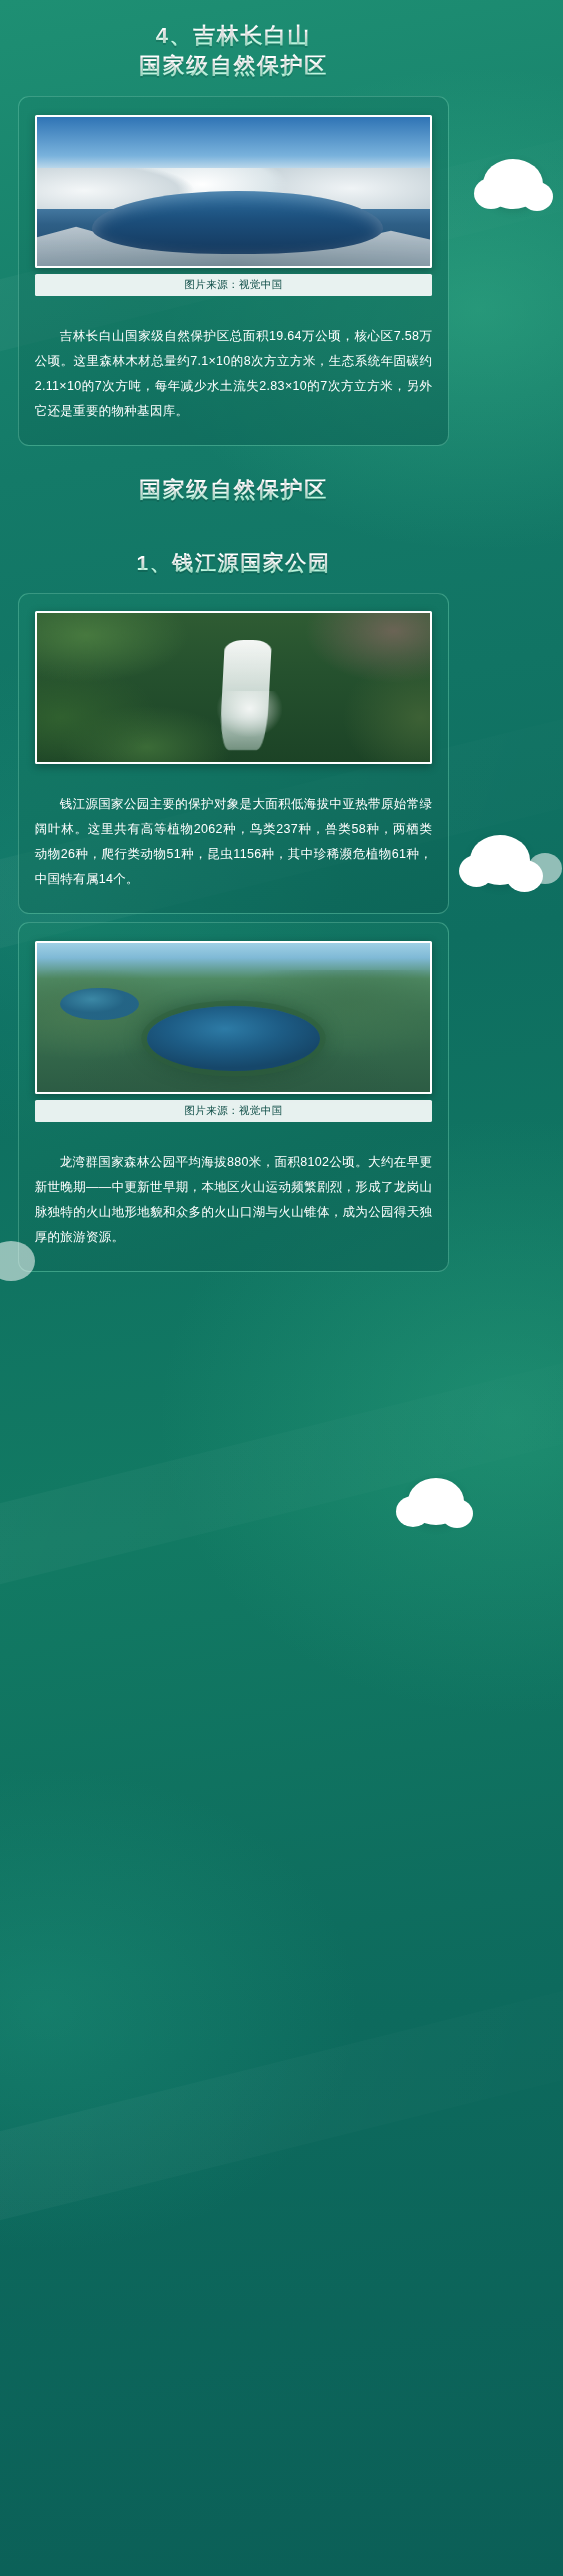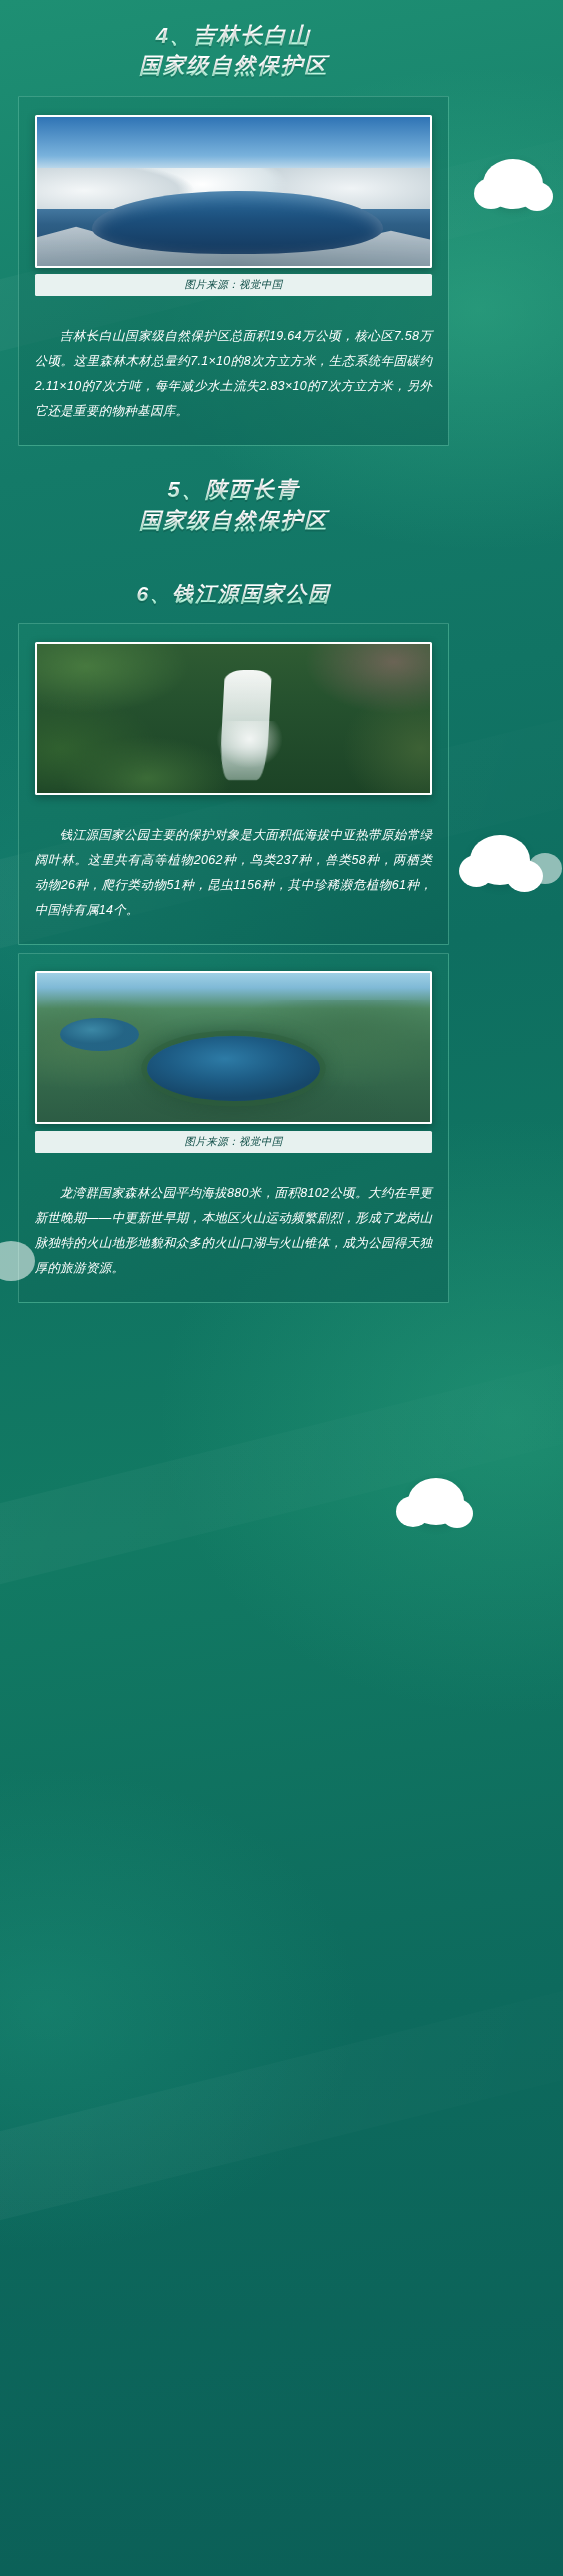--- a/index.html
+++ b/index.html
@@ -31,21 +31,20 @@
     background: linear-gradient(110deg, rgba(255,255,255,0.045), rgba(255,255,255,0.0));
     transform: skewY(-14deg);
     width: 140%;
     left: -20%;
   }
 
   .section {
     position: relative;
     width: 467px;
     padding: 0 0 8px 0;
-    font-style: italic;
   }
 
   
   .title-wrap {
     text-align: center;
     padding: 21px 0 14.5px 0;
     position: relative;
     z-index: 4;
   }
   .title-line {
@@ -61,21 +60,21 @@
     font-family: "Liberation Sans", sans-serif;
   }
   .title-line.single { font-size: 21px; }
 
   
   .card {
     position: relative;
     margin: 0 17.7px;
     background: linear-gradient(160deg, rgba(24,130,106,0.55), rgba(12,95,83,0.55));
     border: 0.8px solid rgba(160,255,220,0.28);
-    border-radius: 1px;
+    border-radius: 11px;
     padding: 17.7px 16px 21px 16px;
     z-index: 2;
   }
 
   .photo-frame {
     width: 100%;
     border: 2.4px solid #ffffff;
     border-radius: 1.6px;
     overflow: hidden;
     line-height: 0;
@@ -278,28 +277,27 @@
           <div class="snowridge"></div>
         </div>
       </div>
       <div class="caption">图片来源：视觉中国</div>
       <div class="body-text">吉林长白山国家级自然保护区总面积19.64万公顷，核心区7.58万公顷。这里森林木材总量约7.1×10的8次方立方米，生态系统年固碳约2.11×10的7次方吨，每年减少水土流失2.83×10的7次方立方米，另外它还是重要的物种基因库。</div>
     </div>
   </div>
 
   <div class="section">
     <div class="title-wrap">
-      <div class="title-line">5、陕西长青</div>
       <div class="title-line">国家级自然保护区</div>
     </div>
   </div>
 
   <div class="section">
     <div class="title-wrap">
-      <div class="title-line single">6、钱江源国家公园</div>
+      <div class="title-line single">1、钱江源国家公园</div>
     </div>
     <div class="card">
       <div class="photo-frame">
         <div class="photo ph-qianjiang">
           <div class="fall"></div>
           <div class="fall2"></div>
         </div>
       </div>
       <div class="body-text">钱江源国家公园主要的保护对象是大面积低海拔中亚热带原始常绿阔叶林。这里共有高等植物2062种，鸟类237种，兽类58种，两栖类动物26种，爬行类动物51种，昆虫1156种，其中珍稀濒危植物61种，中国特有属14个。</div>
     </div>

